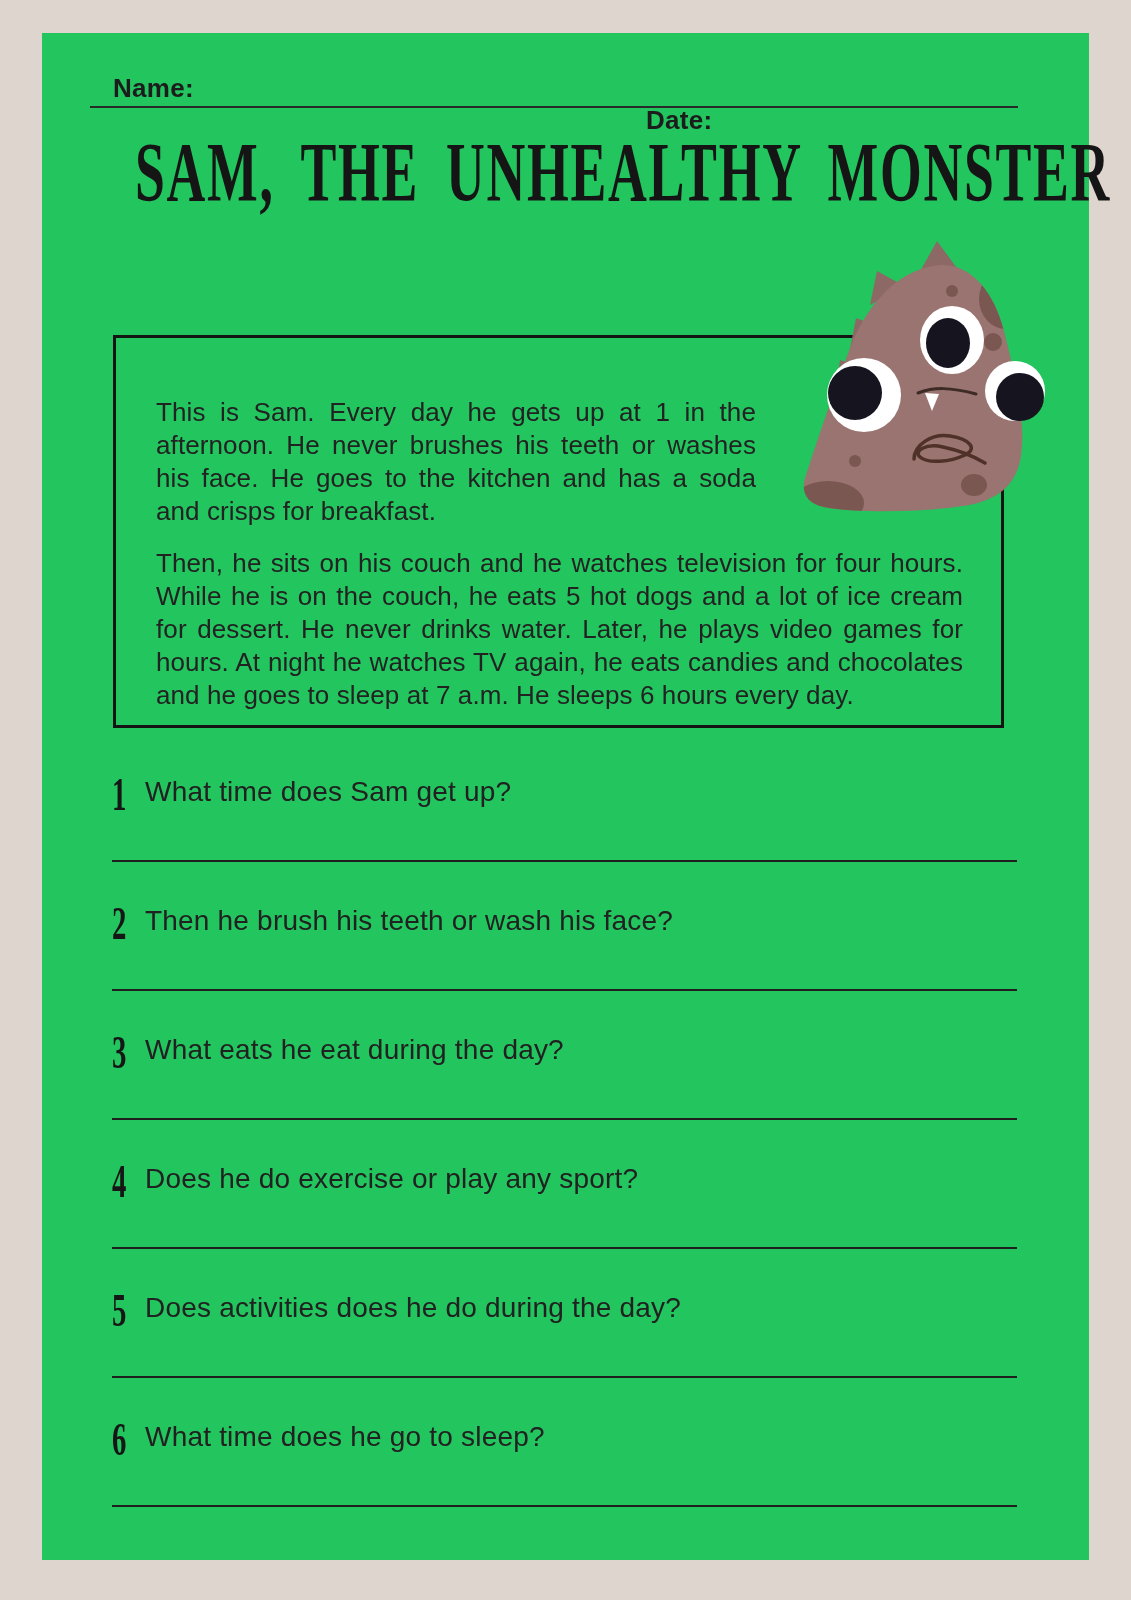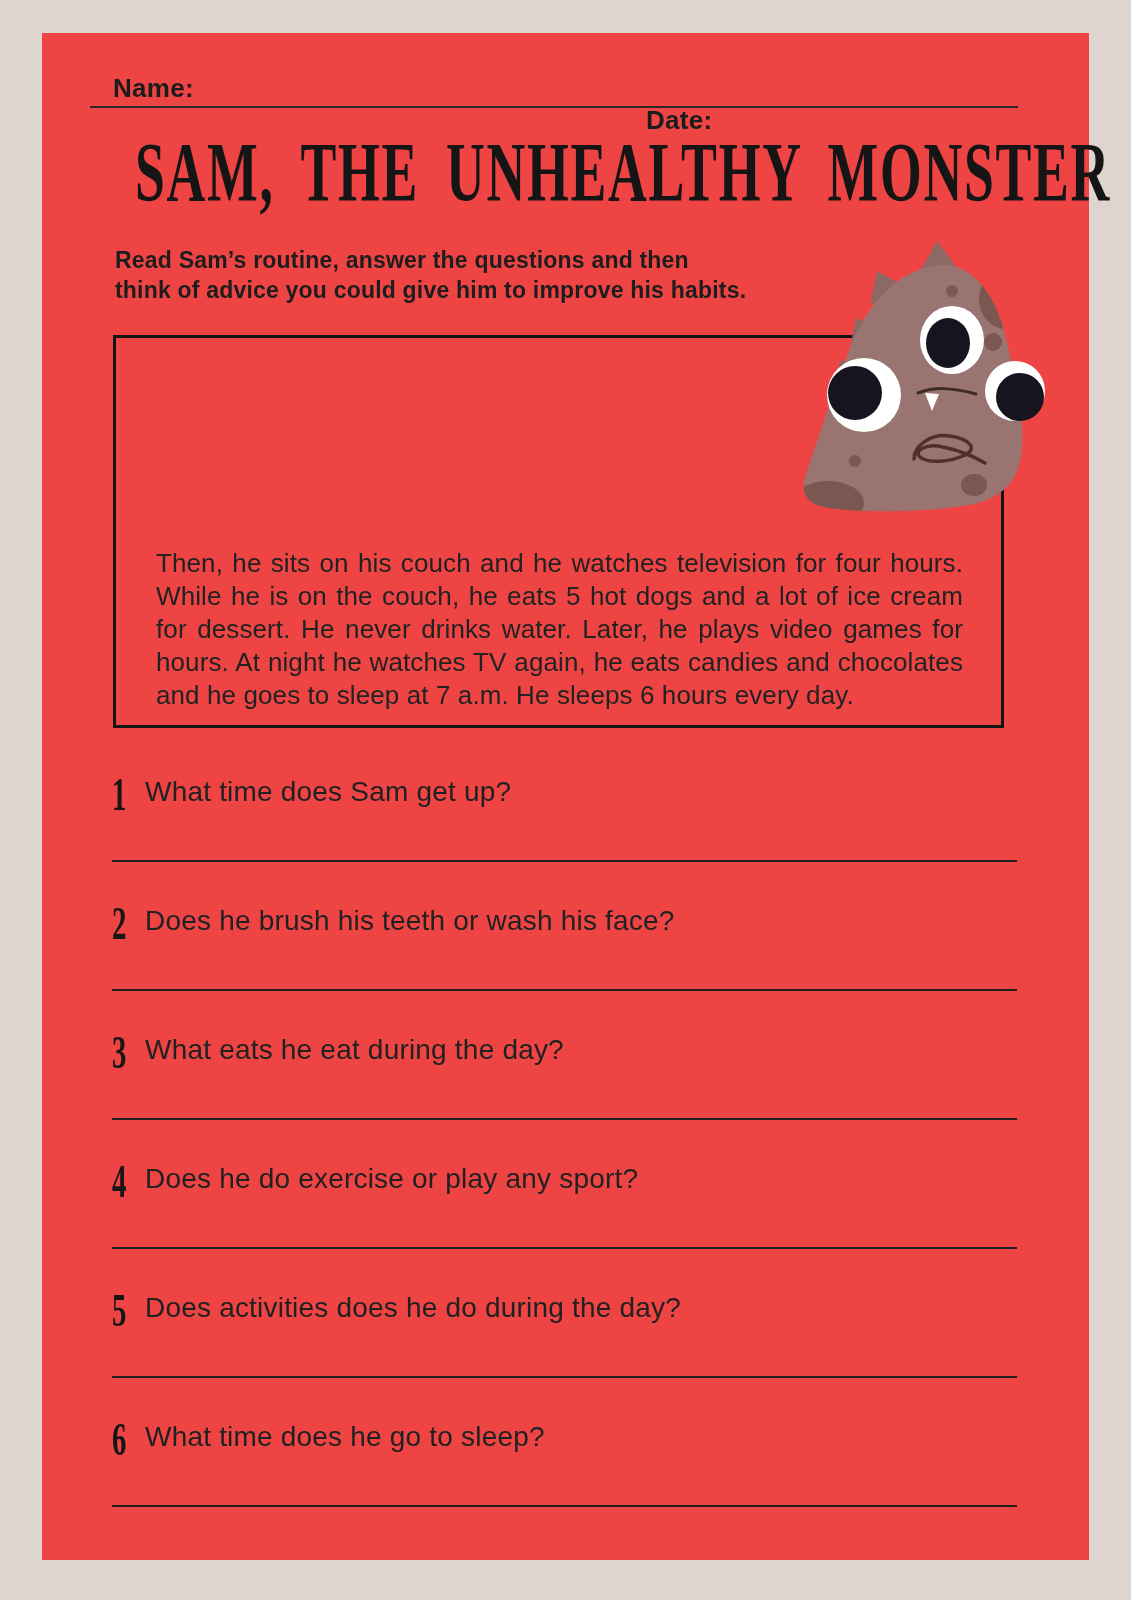--- a/index.html
+++ b/index.html
@@ -7,21 +7,21 @@
     width: 1131px; height: 1600px;
     background: #ded5ce;
     font-family: "Liberation Sans", sans-serif;
     color: #1e1e1e;
     overflow: hidden;
   }
   .page {
     position: relative;
     width: 1047px; height: 1527px;
     margin: 33px auto 40px;
-    background: #ef4444;
+    background: #22c55e;
   }
   
   .name-label, .date-label {
     position: absolute; top: 40px;
     font-size: 26px; font-weight: 600; color: #1c1c1c;
     letter-spacing: 0.3px;
   }
   .name-label { left: 71px; }
   .date-label { left: 604px; margin-top: 32px; }
   .header-rule {
@@ -99,26 +99,23 @@
 <div class="page">
 
   <div class="name-label">Name:</div>
   <div class="date-label">Date:</div>
   <div class="header-rule"></div>
 
   <div class="title-wrap">
     <span class="title-text">SAM, THE UNHEALTHY MONSTER</span>
   </div>
 
-  <div class="instructions">
-    <div>Read Sam’s routine, answer the questions and then</div>
-    <div>think of advice you could give him to improve his habits.</div>
-  </div>
 
   <div class="passage-box">
+    <p class="passage-p passage-p1">This is Sam. Every day he gets up at 1 in the afternoon. He never brushes his teeth or washes his face. He goes to the kitchen and has a soda and crisps for breakfast.</p>
     <p class="passage-p passage-p2">Then, he sits on his couch and he watches television for four hours. While he is on the couch, he eats 5 hot dogs and a lot of ice cream for dessert. He never drinks water. Later, he plays video games for hours. At night he watches TV again, he eats candies and chocolates and he goes to sleep at 7 a.m. He sleeps 6 hours every day.</p>
   </div>
 
   <svg class="monster" viewBox="0 0 256 292" xmlns="http://www.w3.org/2000/svg" aria-hidden="true">
     <defs>
       <clipPath id="bodyClip">
         <path d="M 148 42 C 178 40 202 68 212 108 C 224 156 234 198 229 233 C 225 260 208 276 178 282 C 130 290 62 290 32 284 C 14 280 8 268 14 252 C 26 215 42 168 58 125 C 72 88 102 46 148 42 Z"></path>
       </clipPath>
     </defs>
 
@@ -163,21 +160,21 @@
     <div class="q-head">
       <span class="q-num">1</span>
       <span class="q-text">What time does Sam get up?</span>
     </div>
     <div class="answer-line"></div>
   </div>
 
   <div class="q-row" style="top:856px">
     <div class="q-head">
       <span class="q-num">2</span>
-      <span class="q-text">Does he brush his teeth or wash his face?</span>
+      <span class="q-text">Then he brush his teeth or wash his face?</span>
     </div>
     <div class="answer-line"></div>
   </div>
 
   <div class="q-row" style="top:985px">
     <div class="q-head">
       <span class="q-num">3</span>
       <span class="q-text">What eats he eat during the day?</span>
     </div>
     <div class="answer-line"></div>

